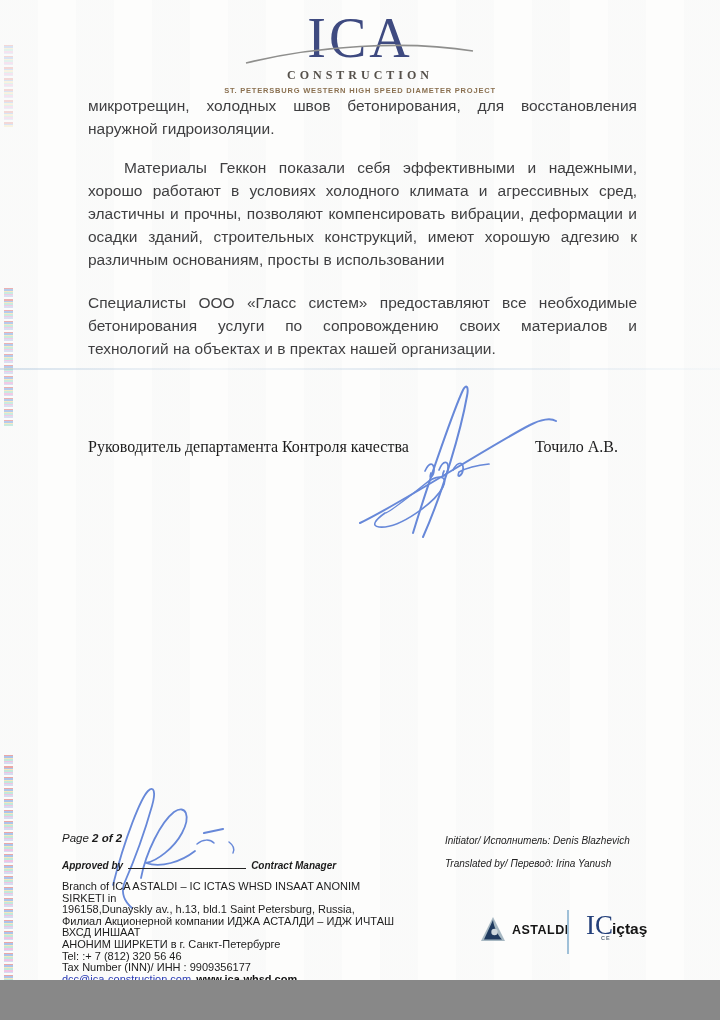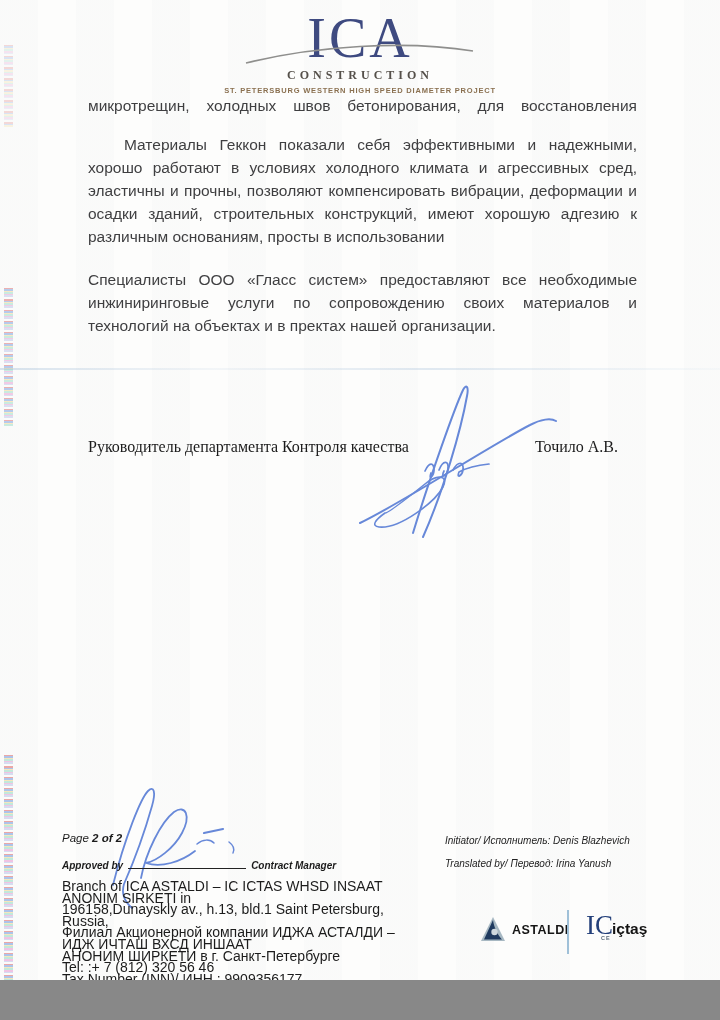--- a/index.html
+++ b/index.html
@@ -56,21 +56,21 @@
     font-family:"Liberation Serif",serif;font-size:16px;color:#1b1b1b;
   }
   .sig-name{position:absolute;left:447px;top:0;white-space:nowrap;}
   .sig-main{position:absolute;left:345px;top:382px;}
   .sig-small{position:absolute;left:85px;top:782px;}
   
   .page-label{position:absolute;left:62px;top:832px;font-size:11.5px;font-style:italic;color:#1b1b1b;}
   .page-label b{font-weight:bold;}
   .approved-row{position:absolute;left:62px;top:858px;font-size:10px;font-style:italic;font-weight:bold;color:#1b1b1b;white-space:nowrap;}
   .approved-line{display:inline-block;width:118px;height:10px;border-bottom:1.3px solid #222;margin:0 5px;}
-  .company-block{position:absolute;left:62px;top:881px;width:335px;font-size:14px;line-height:11.6px;color:#1c1c1c;}
+  .company-block{position:absolute;left:62px;top:881px;width:335px;font-size:11px;line-height:11.6px;color:#1c1c1c;}
   .email-link{color:#2a3bb5;text-decoration:underline;}
   .website{font-weight:bold;color:#111;margin-left:5px;}
   .initiator-block{position:absolute;left:445px;top:835px;font-size:10px;font-style:italic;color:#222;}
   .initiator-block .line2{margin-top:12px;}
   
   .astaldi-logo{position:absolute;left:480px;top:916px;display:flex;align-items:center;}
   .astaldi-label{margin-left:6px;font-size:12.5px;font-weight:bold;letter-spacing:.5px;color:#151515;}
   .logo-divider{position:absolute;left:567px;top:910px;width:1.5px;height:44px;background:#9fc0d8;}
   .ictas-logo{position:absolute;left:586px;top:910px;color:#24407a;}
   .ictas-ic{font-family:"Liberation Serif",serif;font-size:27px;line-height:30px;font-weight:400;}
@@ -92,31 +92,32 @@
     <div class="logo-construction">CONSTRUCTION</div>
     <div class="logo-tagline">ST. PETERSBURG WESTERN HIGH SPEED DIAMETER PROJECT</div>
   </div>
   <svg class="logo-arc" viewBox="0 0 230 28">
     <path d="M1,23 C70,6 160,0 228,11" fill="none" stroke="#8f8f8d" stroke-width="1.6"></path>
   </svg>
 
   <div class="body-text">
     <div class="para">
       <div class="bline">микротрещин,  холодных  швов  бетонирования,  для  восстановления</div>
+      <div class="bline last">наружной гидроизоляции.</div>
     </div>
     <div class="para indent gap-lg">
       <div class="bline">Материалы  Геккон  показали  себя  эффективными  и  надежными,</div>
       <div class="bline">хорошо  работают  в  условиях  холодного  климата  и  агрессивных  сред,</div>
       <div class="bline">эластичны и прочны, позволяют компенсировать вибрации, деформации и</div>
       <div class="bline">осадки  зданий,  строительных  конструкций,  имеют  хорошую  адгезию  к</div>
       <div class="bline last">различным основаниям, просты в использовании</div>
     </div>
     <div class="para">
       <div class="bline">Специалисты  ООО  «Гласс  систем»  предоставляют  все  необходимые</div>
-      <div class="bline">инжиниринговые   услуги  по  сопровождению  своих  материалов  и</div>
+      <div class="bline">бетонирования   услуги  по  сопровождению  своих  материалов  и</div>
       <div class="bline last">технологий на объектах и в пректах нашей организации.</div>
     </div>
   </div>
 
   <div class="sig-row">
     <span>Руководитель департамента Контроля качества</span>
     <span class="sig-name">Точило А.В.</span>
   </div>
 
   <svg class="sig-main" width="218" height="158" viewBox="0 0 218 158">

